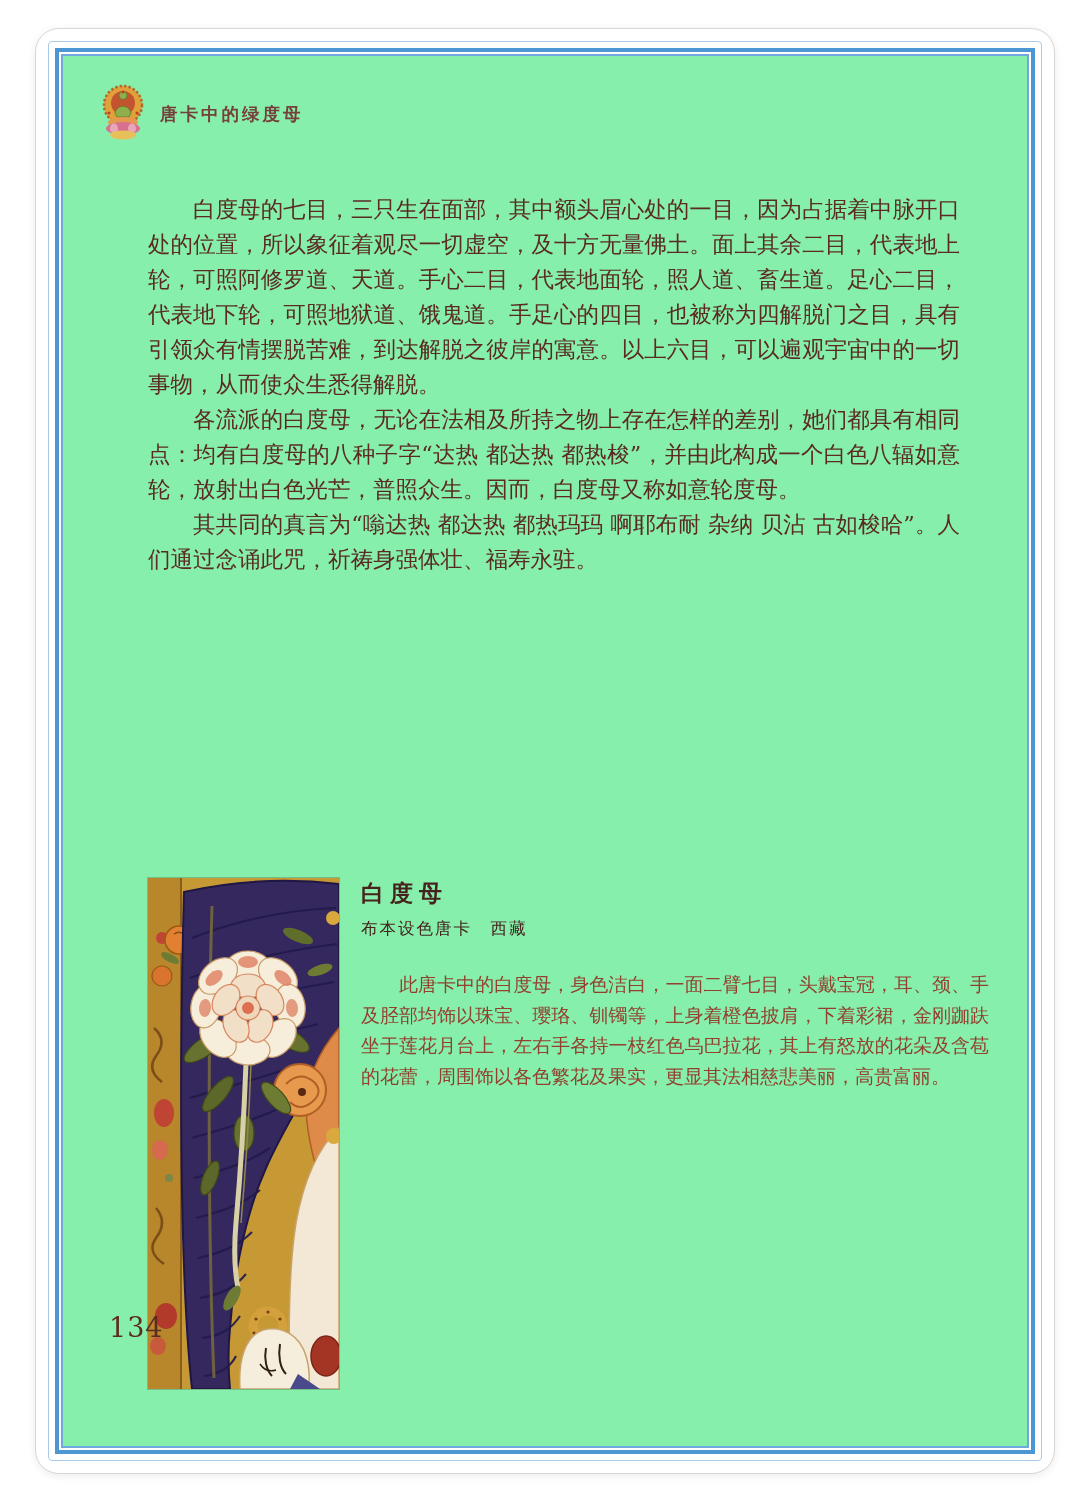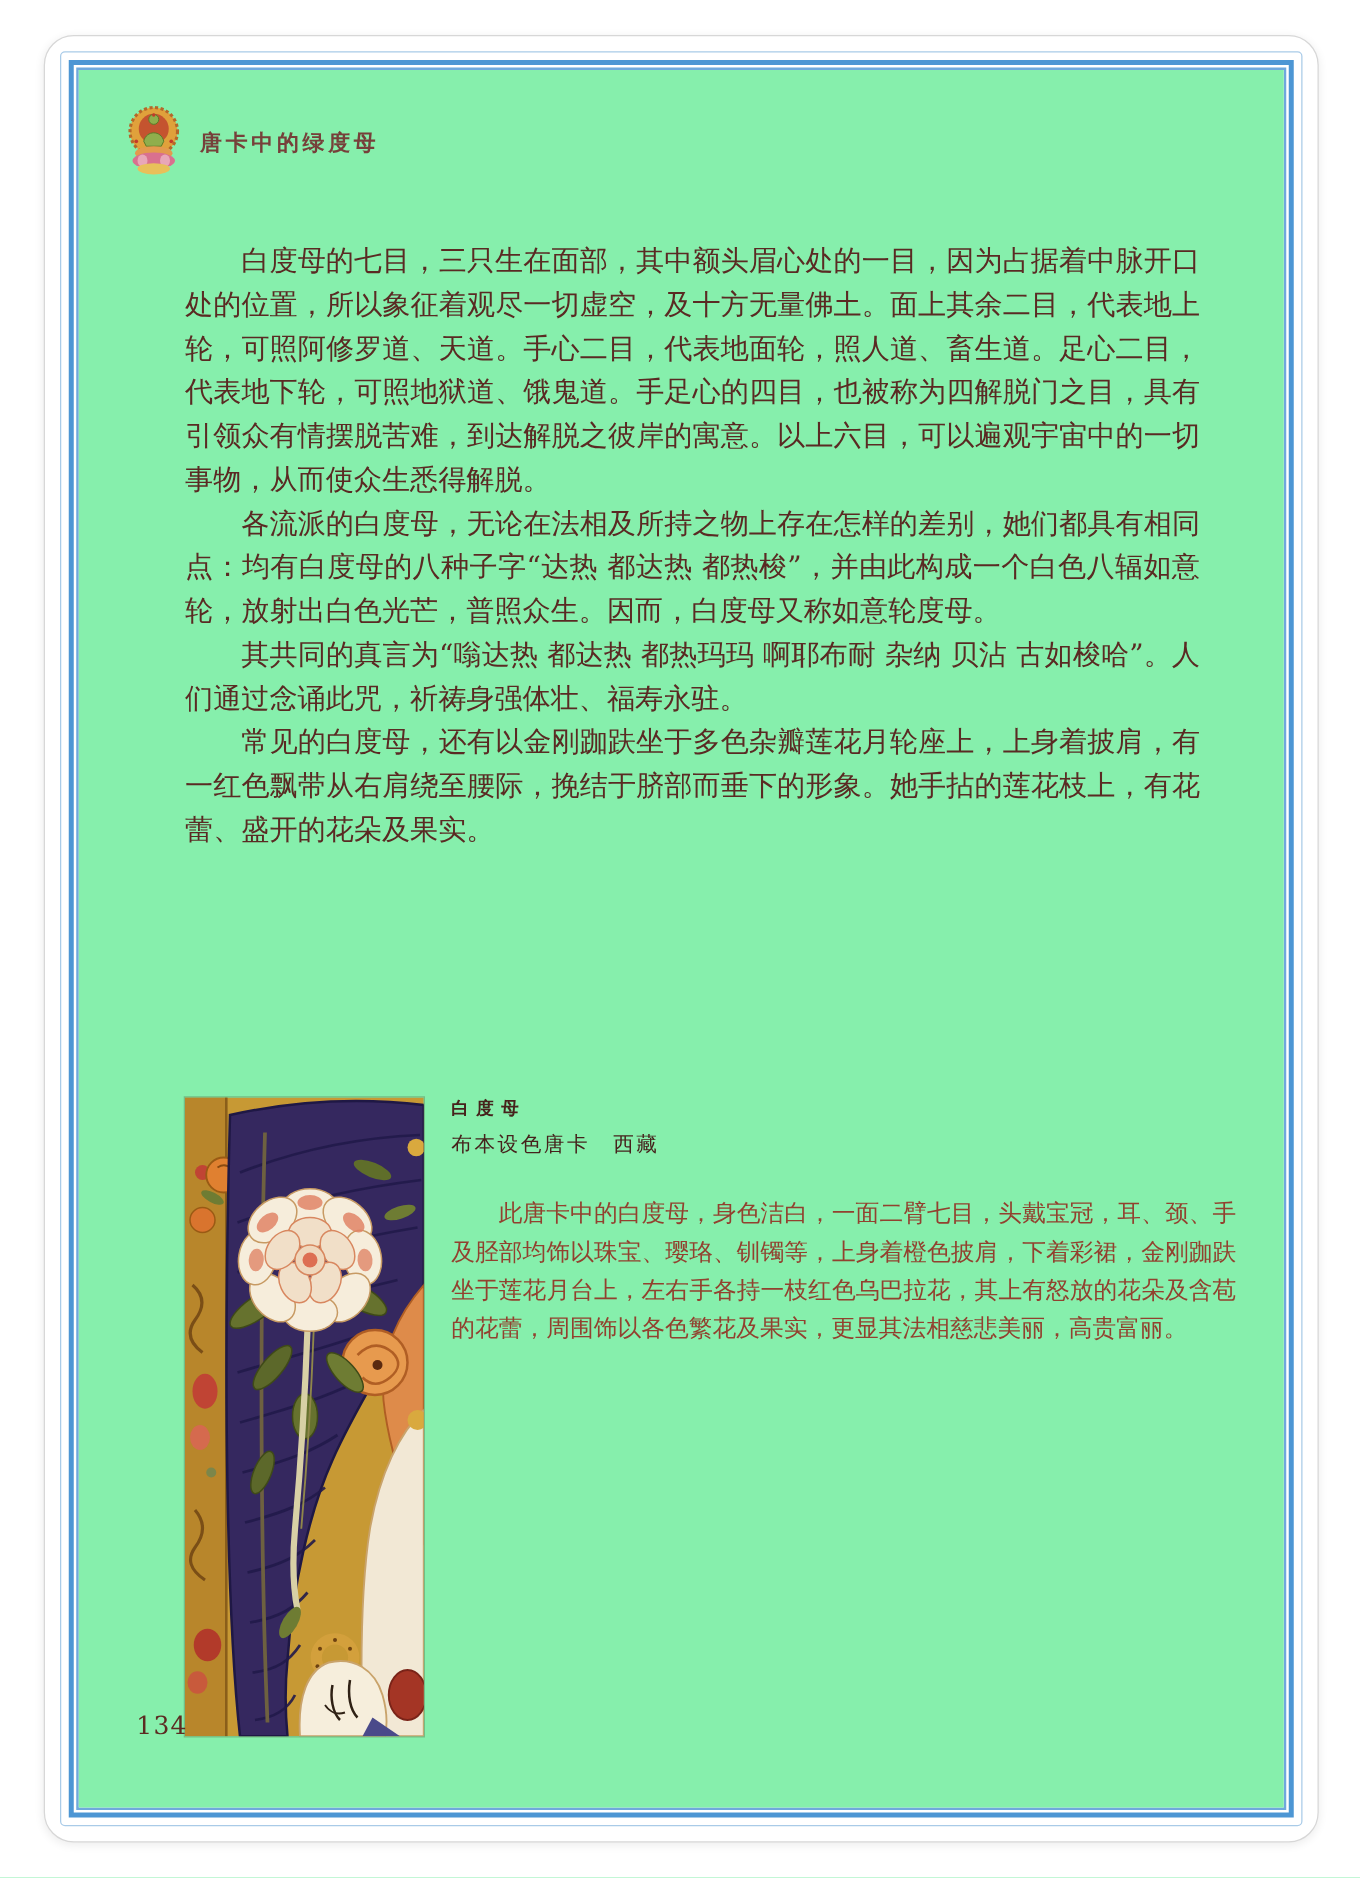--- a/index.html
+++ b/index.html
@@ -32,33 +32,33 @@
   .figure-block svg{display:block;outline:1px solid rgba(60,40,20,0.25);}
   .right-col{
     position:absolute;left:298px;top:822px;width:628px;height:511px;
     display:flex;flex-direction:column;justify-content:space-between;
   }
   .fig-caption{
     padding-top:16px;font-size:19.5px;color:#7A2A33;letter-spacing:1px;
     font-family:"DejaVu Sans","Liberation Sans",sans-serif;
   }
   .info-title{
-    font-size:14px;font-weight:bold;color:#46221C;letter-spacing:6px;
+    font-size:23px;font-weight:bold;color:#46221C;letter-spacing:6px;
     font-family:"DejaVu Sans","Liberation Sans",sans-serif;
   }
   .info-subtitle{
     margin-top:9px;font-size:16.5px;font-weight:normal;color:#46221C;letter-spacing:2px;
     font-family:"DejaVu Sans","Liberation Sans",sans-serif;
   }
   .info-desc{
     margin-top:29px;font-size:19px;line-height:30.5px;color:#92412F;
     text-indent:2em;text-align:justify;
   }
   .page-number{
-    position:absolute;left:46px;top:1312px;font-size:20px;color:#5C2B22;
+    position:absolute;left:46px;top:1256px;font-size:27px;color:#5C2B22;
     font-family:"DejaVu Serif",serif;font-variant-numeric:oldstyle-nums;letter-spacing:1px;
   }
 </style>
 </head>
 <body>
 
 <div class="card">
   <div class="frame-outer"></div>
   <div class="frame-mid"></div>
   <div class="frame-inner"></div>
@@ -83,21 +83,20 @@
           <circle cx="38" cy="30" r="1.5" fill="#C23A2A"></circle>
         </svg>
       </span>
       <span class="header-title">唐卡中的绿度母</span>
     </div>
 
     <div class="body-text">
       <p>白度母的七目，三只生在面部，其中额头眉心处的一目，因为占据着中脉开口处的位置，所以象征着观尽一切虚空，及十方无量佛土。面上其余二目，代表地上轮，可照阿修罗道、天道。手心二目，代表地面轮，照人道、畜生道。足心二目，代表地下轮，可照地狱道、饿鬼道。手足心的四目，也被称为四解脱门之目，具有引领众有情摆脱苦难，到达解脱之彼岸的寓意。以上六目，可以遍观宇宙中的一切事物，从而使众生悉得解脱。</p>
       <p>各流派的白度母，无论在法相及所持之物上存在怎样的差别，她们都具有相同点：均有白度母的八种子字“达热 都达热 都热梭”，并由此构成一个白色八辐如意轮，放射出白色光芒，普照众生。因而，白度母又称如意轮度母。</p>
       <p>其共同的真言为“嗡达热 都达热 都热玛玛 啊耶布耐 杂纳 贝沾 古如梭哈”。人们通过念诵此咒，祈祷身强体壮、福寿永驻。</p>
-      <p>常见的白度母，还有以金刚跏趺坐于多色杂瓣莲花月轮座上，上身着披肩，有一红色飘带从右肩绕至腰际，挽结于脐部而垂下的形象。她手拈的莲花枝上，有花蕾、盛开的花朵及果实。</p>
     </div>
 
     <div class="figure-block">
       <svg width="191" height="511" viewBox="0 0 191 511">
         <rect width="191" height="511" fill="#C79934"></rect>
         <circle cx="70" cy="30" r="3" fill="#E3C063"></circle>
           <circle cx="160" cy="470" r="3" fill="#E3C063"></circle>
         <circle cx="55" cy="480" r="4" fill="#E3C063"></circle>
           <circle cx="40" cy="120" r="3" fill="#E3C063"></circle>
 

